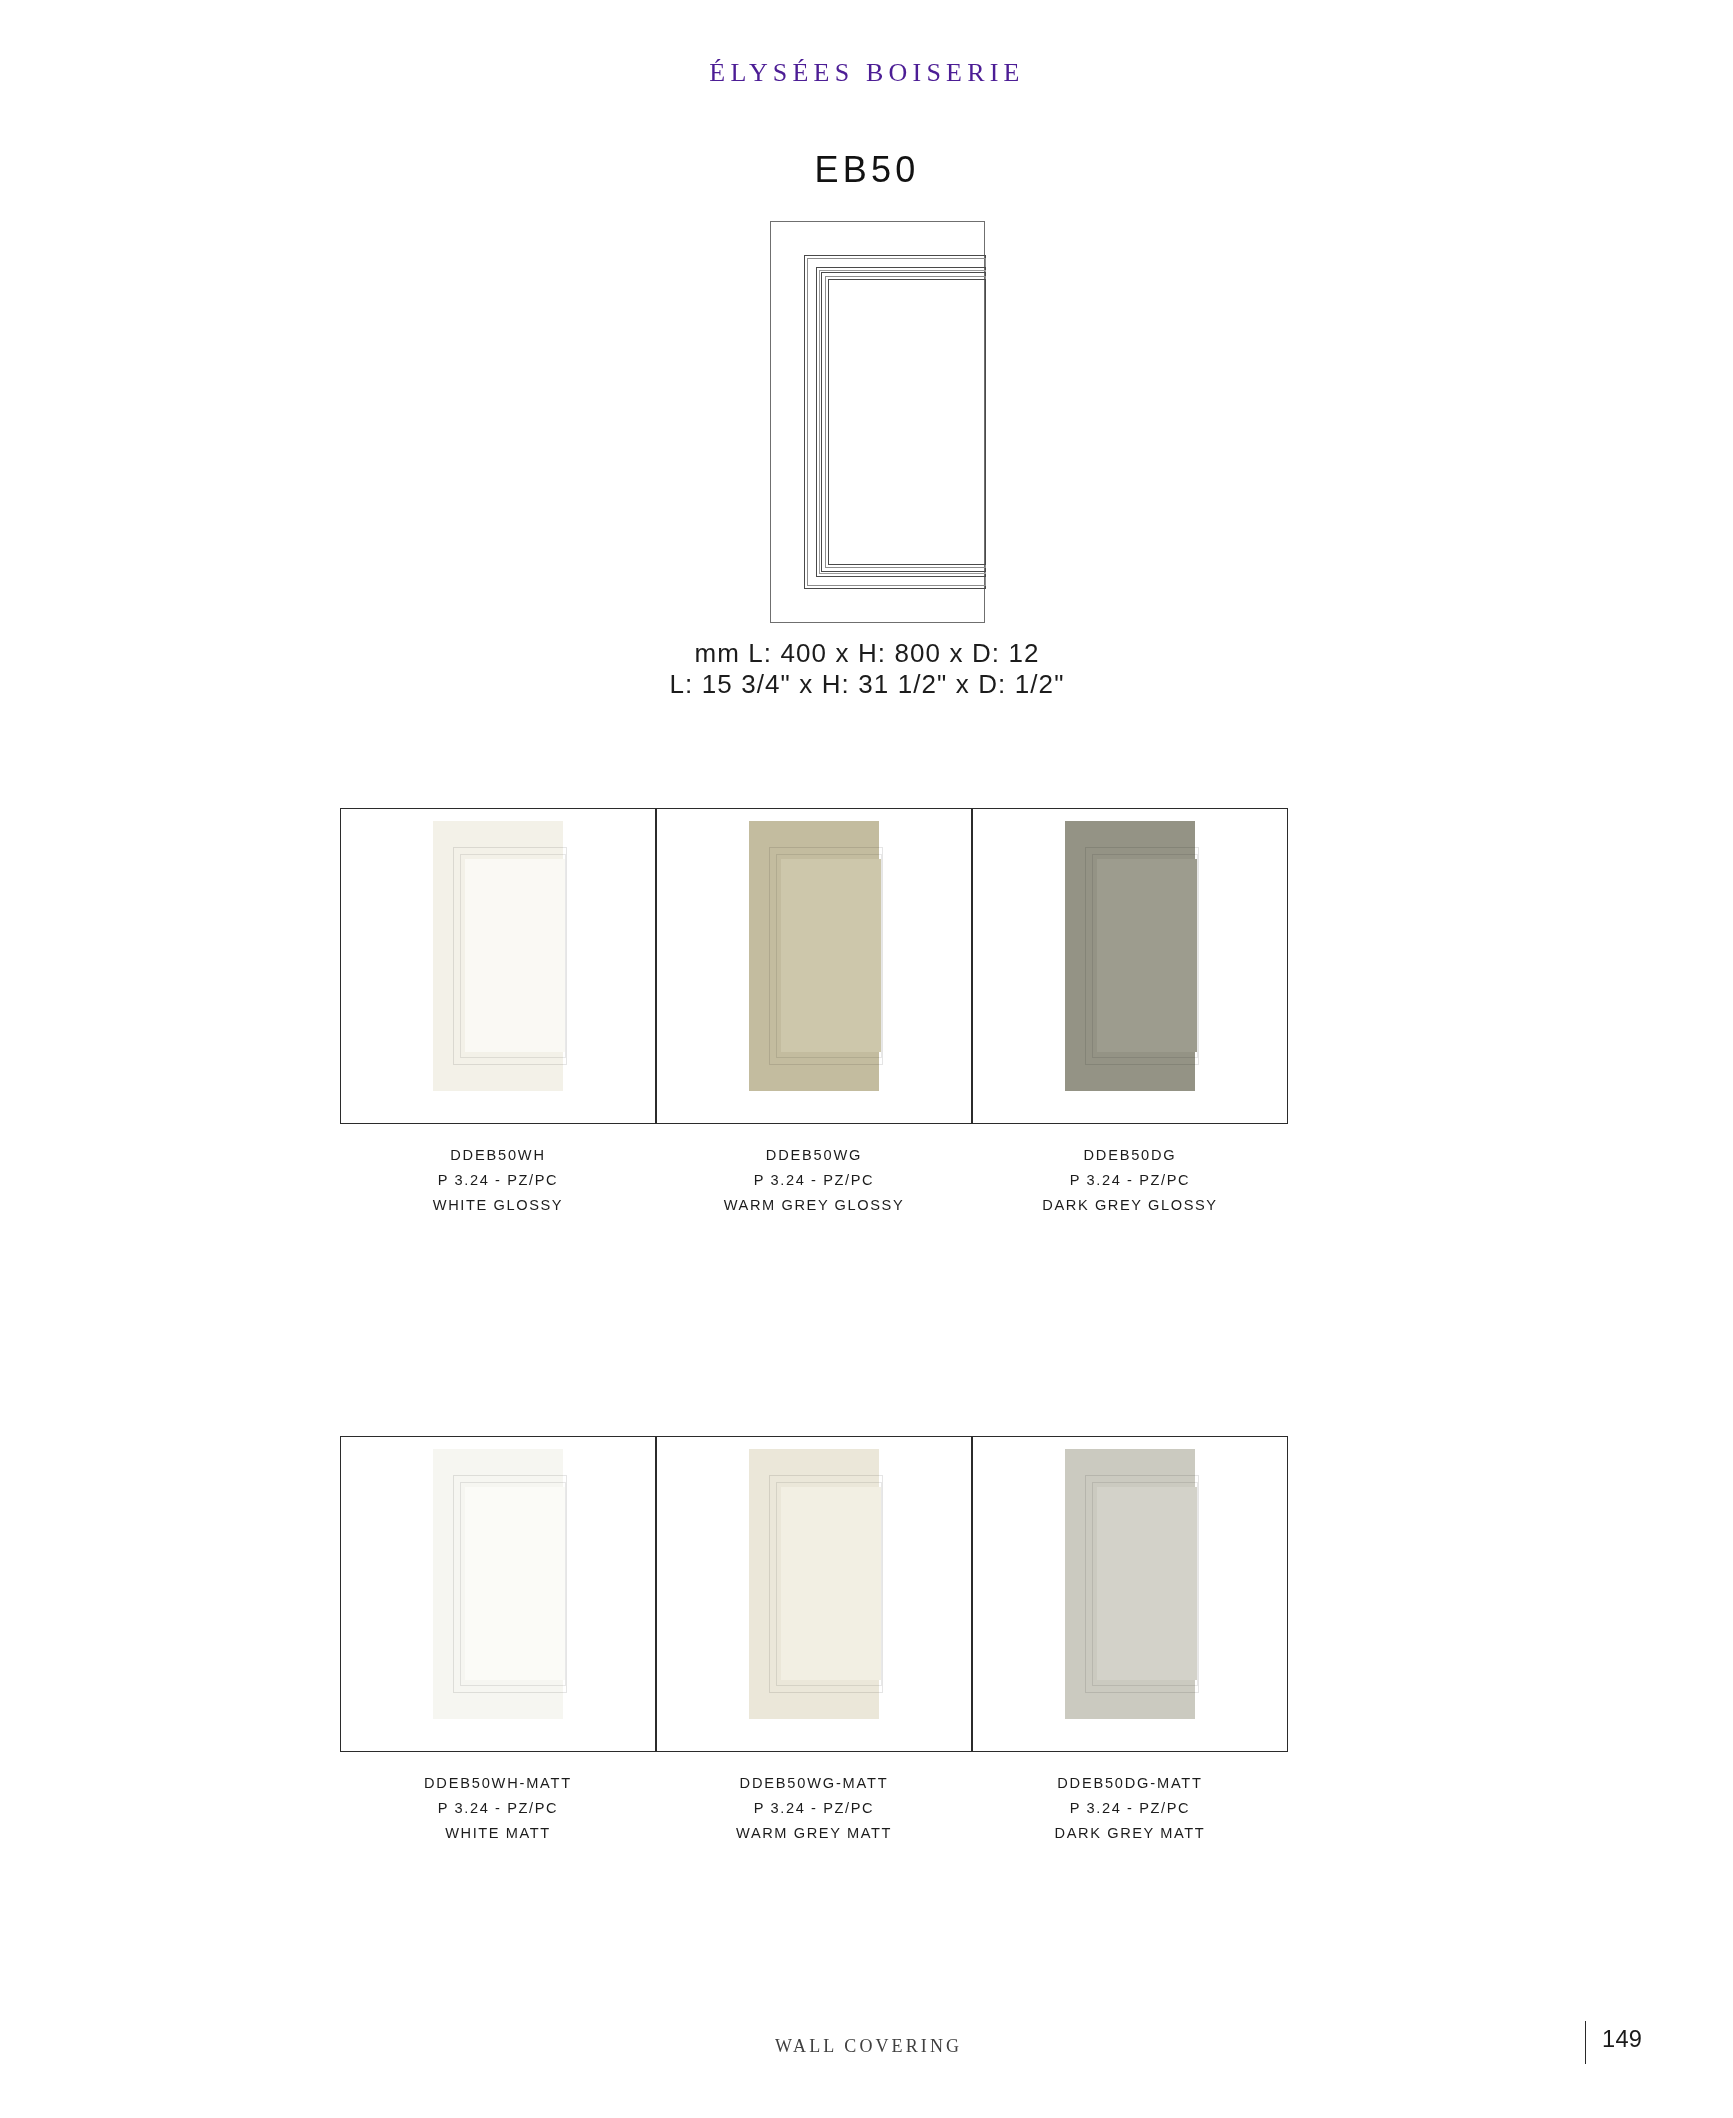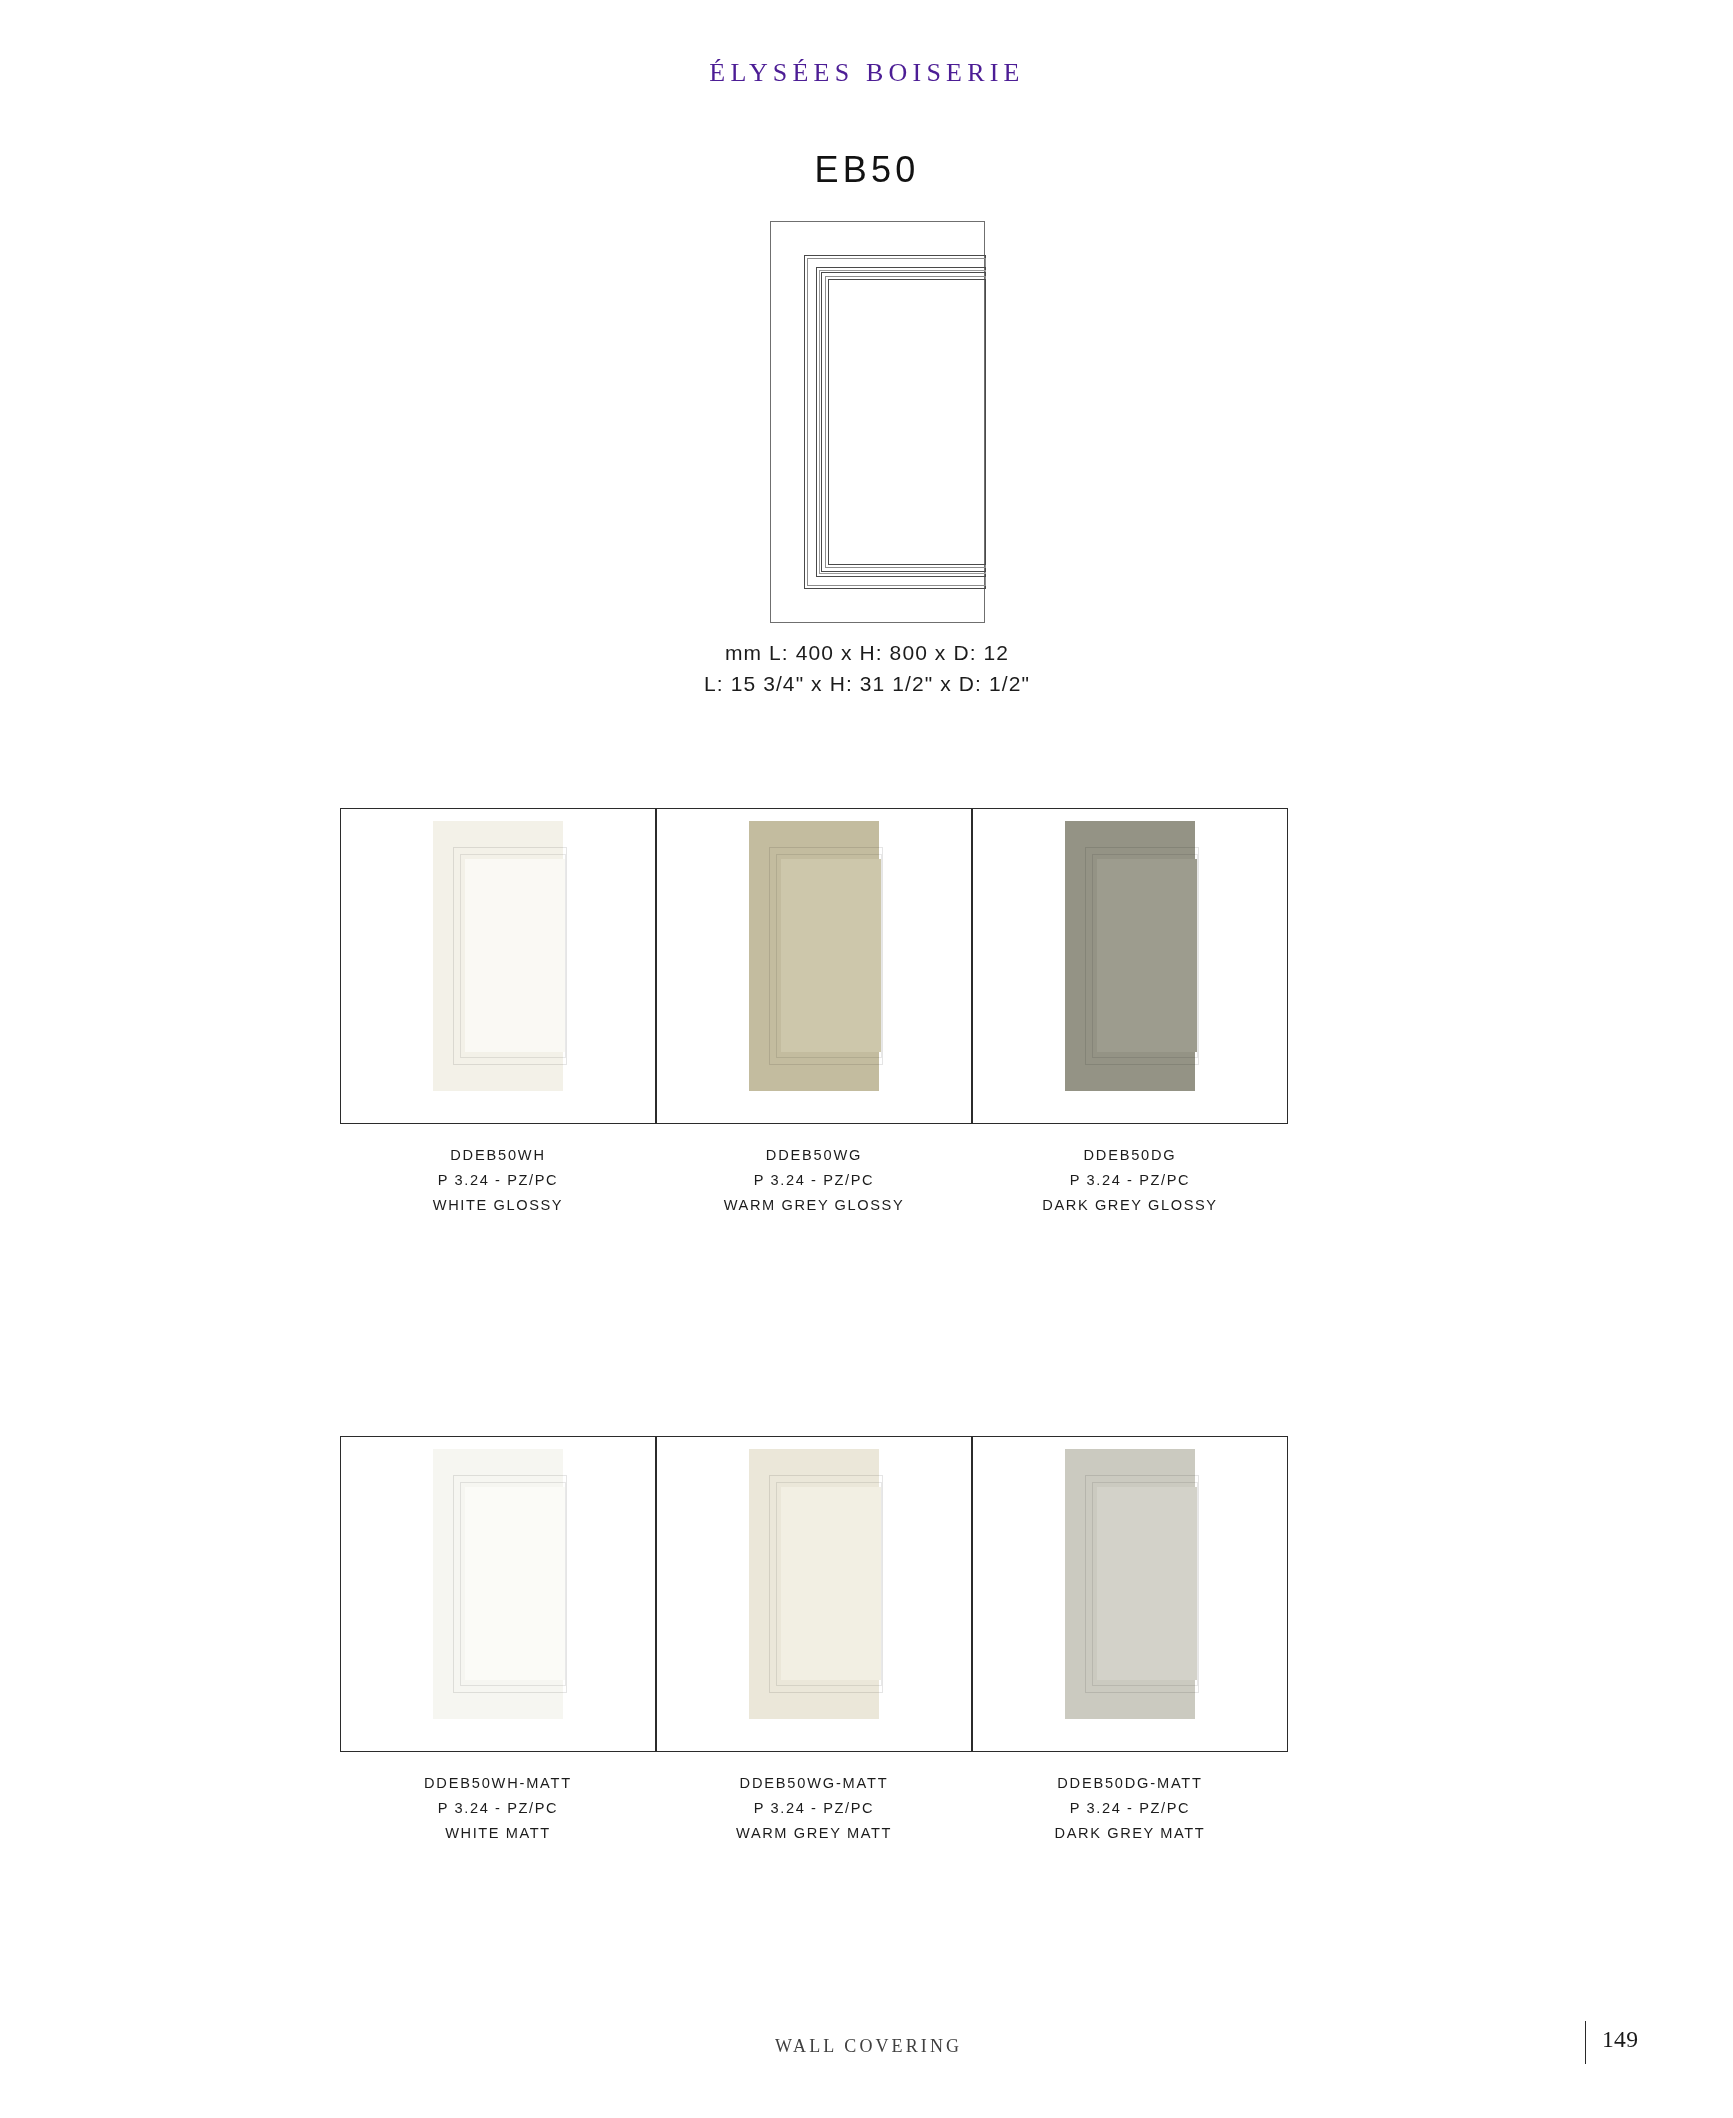--- a/index.html
+++ b/index.html
@@ -75,21 +75,21 @@
   .ring-7 { left: 58px;  top: 58px;  right: -1.4px;  bottom: 58px;  border-width: 0.8px; }
 
   
   .dimensions {
     position: absolute;
     top: 638px;
     left: 0;
     width: 1734px;
     text-align: center;
     font-family: "Liberation Sans", sans-serif;
-    font-size: 21px;
+    font-size: 26px;
     letter-spacing: 1.1px;
     line-height: 30.5px;
     color: #1c1c1c;
   }
 
   
   .grid {
     position: absolute;
     top: 808px;
     left: 340px;
@@ -176,21 +176,21 @@
     left: 1585px;
     top: 2021px;
     width: 1.1px;
     height: 43px;
     background: #2a2a2a;
   }
   .footer-page {
     position: absolute;
     left: 1602px;
     top: 2026px;
-    font-family: Liberation Serif, serif;
+    font-family: Liberation Sans, sans-serif;
     font-size: 23.6px;
     letter-spacing: 0.3px;
     color: #1a1a1a;
   }
 </style>
 </head>
 <body>
 
 <div class="collection-header">ÉLYSÉES BOISERIE</div>
 

